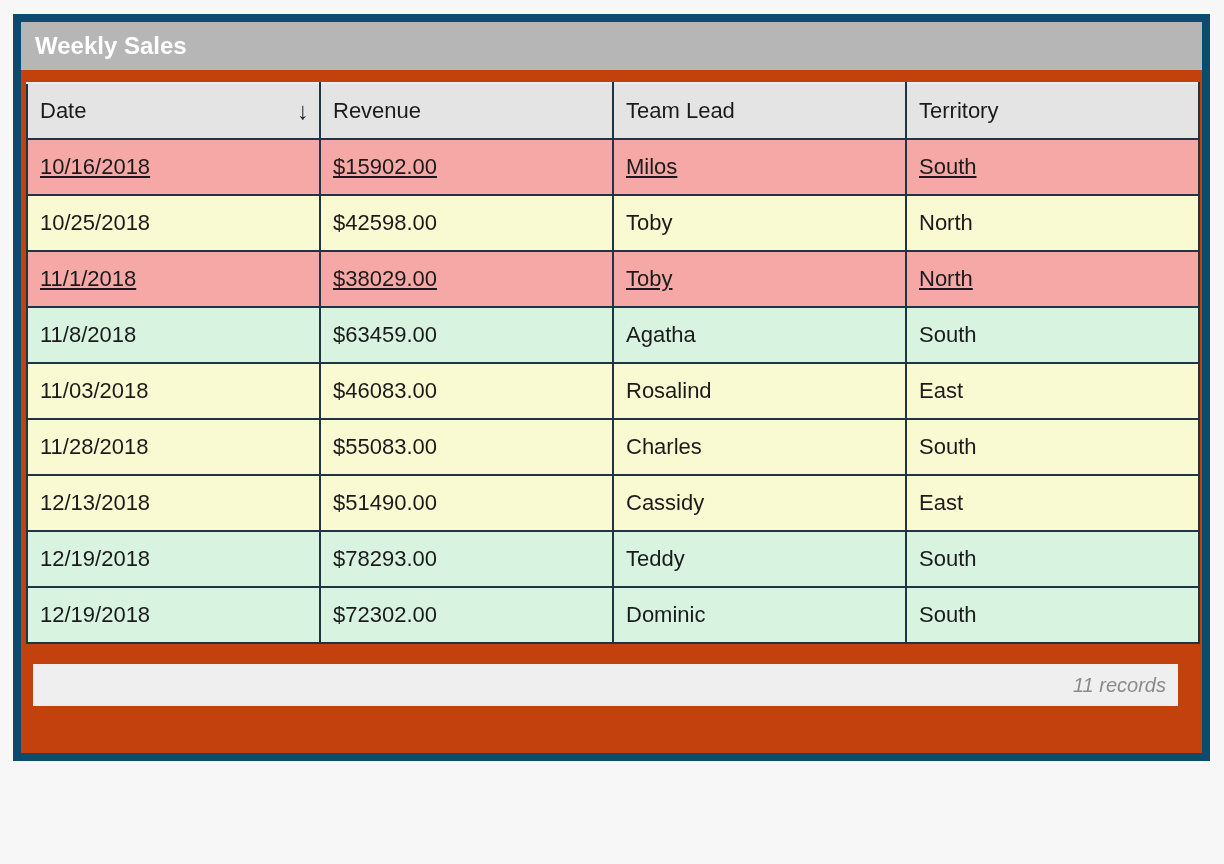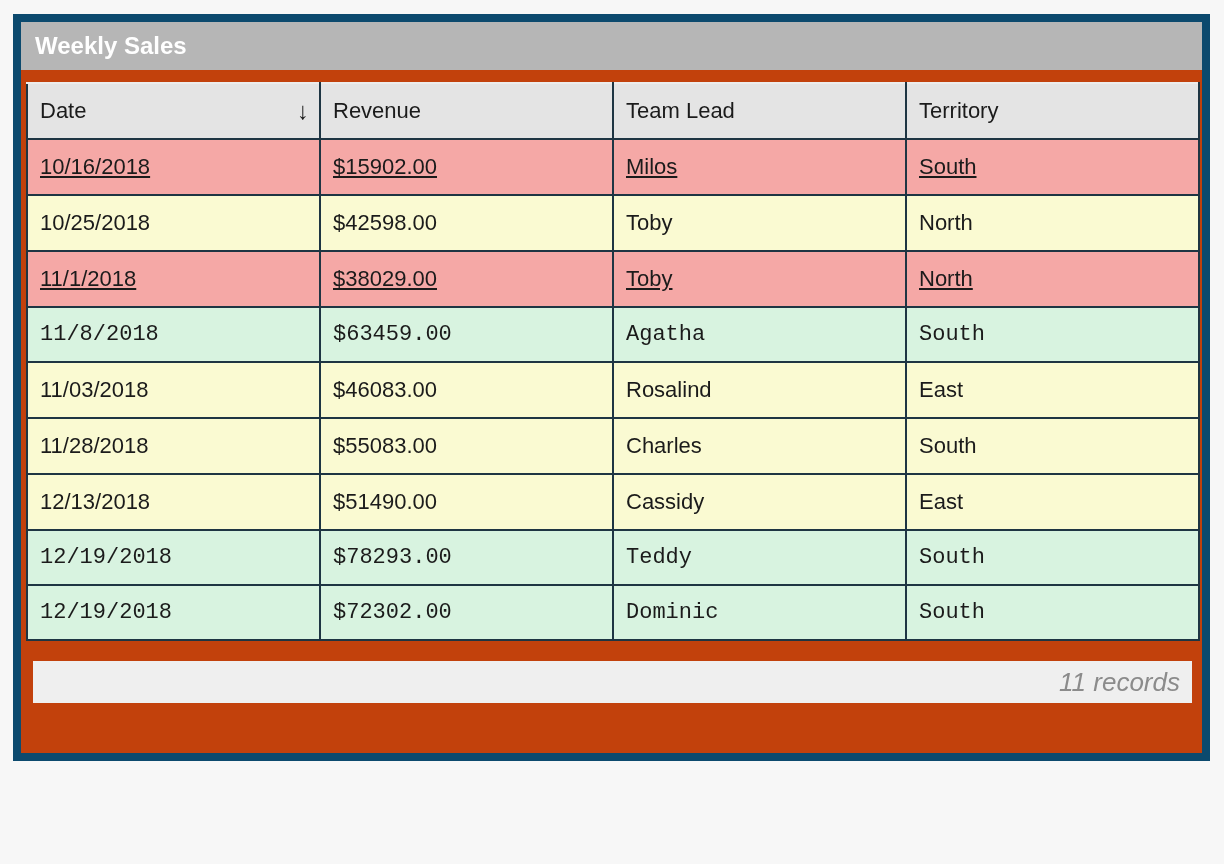--- a/index.html
+++ b/index.html
@@ -59,28 +59,28 @@
     position: absolute;
     right: 10px;
     top: 50%;
     transform: translateY(-50%);
     font-size: 24px;
     color: #1b1b1b;
   }
   td.num { text-align: right; }
   tr.row-red    td { background: #f5a8a6; text-decoration: underline; }
   tr.row-yellow td { background: #fafad2; }
-  tr.row-green  td { background: #d8f3e0; font-family: Liberation Mono, monospace; }
+  tr.row-green  td { background: #d8f3e0; }
   .footerbar {
-    margin: 20px 0 0 7px;
+    margin: 20px 14px 0 7px;
     height: 42px;
     background: #efefef;
     color: #8b8b8b;
     font-style: italic;
-    font-size: 26px;
+    font-size: 20px;
     line-height: 42px;
     text-align: right;
     padding-right: 12px;
   }
 </style>
 </head>
 <body>
 
 <div class="window">
   <div class="titlebar">

